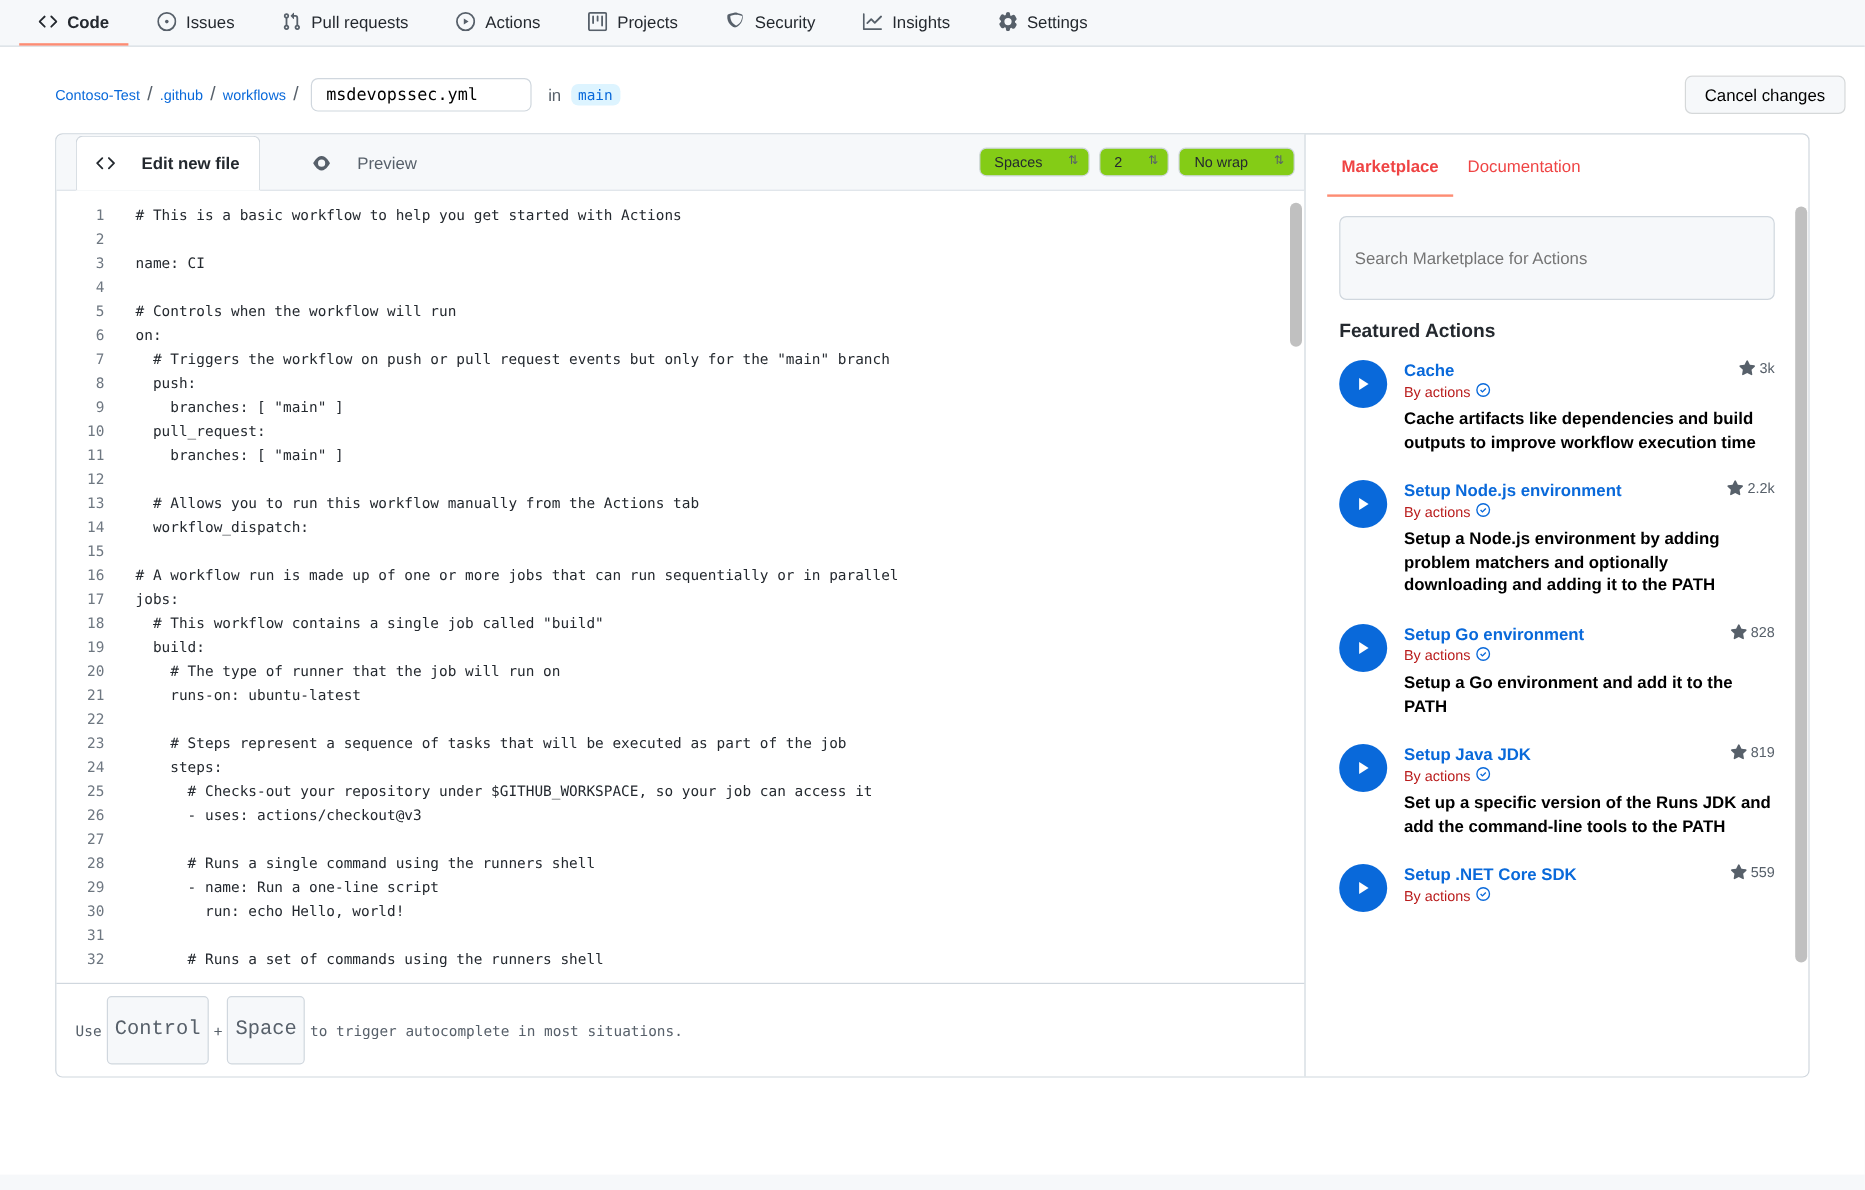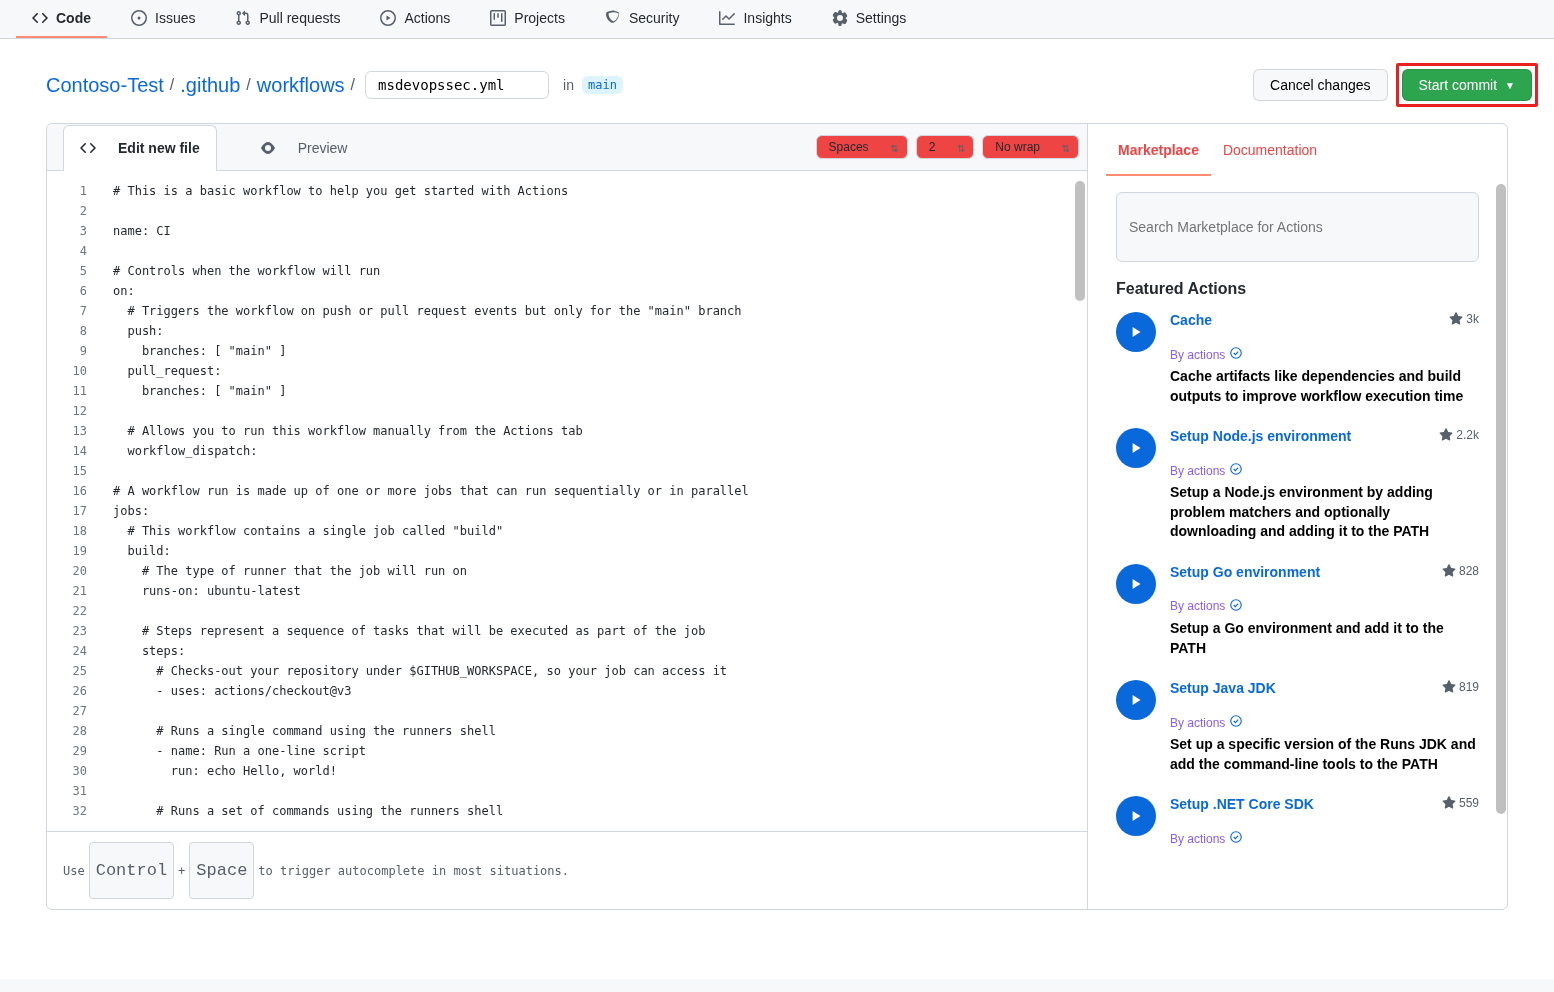--- a/index.html
+++ b/index.html
@@ -34,21 +34,21 @@
     .tab-item .icon { width: 16px; height: 16px; display: inline-block; color: #57606a;}
     .tab-item.active .icon { color: #24292f;}
     .main-container { background: white; padding: 16px 16px 0px 16px; min-height: 940px;}
     .breadcrumb-row {
       display: flex;
       align-items: center;
       gap: 4px;
       margin: 8px auto 16px 30px;
       position: relative;
     }
-    .breadcrumb-row a { color: #0969da; text-decoration: none; font-size: 20px;}
+    .breadcrumb-row a { color: #0969da; text-decoration: none; font-size: 12px;}
     .breadcrumb-row .sep { color: #57606a; font-size: 16px; padding: 0 2px;}
     .filename-input {
       font-family: ui-monospace, SFMono-Regular, "SF Mono", Menlo, Consolas, monospace;
       padding: 5px 12px;
       border: 1px solid #d0d7de;
       border-radius: 6px;
       font-size: 14px;
       width: 184px;
       margin: 0 4px;
     }
@@ -122,25 +122,25 @@
       border-top-right-radius: 6px;
       color: #24292f;
       font-weight: 600;
     }
     .editor-tab .icon { width: 16px; height: 16px; }
     .editor-toolbar { margin-left: auto; display: flex; gap: 8px;}
     .select-control {
       padding: 4px 38px 4px 12px;
       border: 1px solid #d0d7de;
       border-radius: 6px;
-      background: #ef4444;
+      background: #84cc16;
       font-size: 12px;
       position: relative;
       display: flex;
-      align-items: flex-end;
+      align-items: flex-start;
       justify-content: space-between;
       min-width: 50px;
       cursor: pointer;
     }
     .select-control::after { content: "⇅"; position: absolute; right: 8px; color: #57606a; font-size: 10px;}
     .code-area {
       display: flex;
       font-family: ui-monospace, SFMono-Regular, "SF Mono", Menlo, Consolas, monospace;
       font-size: 12px;
       line-height: 20px;
@@ -211,21 +211,21 @@
       width: 40px; height: 40px; border-radius: 50%;
       background: #0969da;
       display: flex; align-items: center; justify-content: center;
       color: white;
       flex-shrink: 0;
     }
     .action-body { flex: 1;}
     .action-title-row { display: flex; justify-content: space-between; align-items: flex-start;}
     .action-title { font-weight: 600; font-size: 14px; color: #0969da;}
     .action-stars { color: #57606a; font-size: 12px; display: flex; align-items: center; gap: 3px;}
-    .action-by { font-size: 12px; color: #8b5cf6; margin-top: 18px; display: flex; align-items: center; gap: 4px;}
+    .action-by { font-size: 12px; color: #b91c1c; margin-top: 2px; display: flex; align-items: center; gap: 4px;}
     .verified-badge { color: #0969da; }
     .action-desc { font-size: 14px; color: #000000; margin-top: 4px; line-height: 1.4; font-weight: bold;}
     .scrollbar-fake { position:absolute; right:2px; top: 10px; width: 10px; height: 120px; background: #c0c0c0; border-radius: 5px;}
     .sidebar-scrollbar { position: absolute; right: 1px; top: 60px; width: 10px; height: 630px; background: #c0c0c0; border-radius: 5px;}
   </style>
 </head>
 <body>
 
 <div class="tabs-nav">
   <div class="tab-item active">
@@ -287,26 +287,20 @@
     <a href="#">.github</a>
     <span class="sep">/</span>
     <a href="#">workflows</a>
     <span class="sep">/</span>
     <input class="filename-input" value="msdevopssec.yml" style="">
     <span class="in-label">in</span>
     <span class="branch-badge">main</span>
 
     <div class="commit-actions">
       <button class="btn">Cancel changes</button>
-      <div class="highlight-box">
-        <button class="btn btn-primary">
-          <span>Start commit</span>
-          <span class="caret">▼</span>
-        </button>
-      </div>
     </div>
   </div>
 
   <div class="editor-layout">
     <div class="editor-main">
       <div class="editor-tabs">
         <div class="editor-tab active">
           <span class="icon"><svg viewBox="0 0 16 16" width="16" height="16" fill="currentColor">
                 <path d="M4.72 3.22a.75.75 0 0 1 1.06 1.06L2.06 8l3.72 3.72a.75.75 0 1 1-1.06 1.06L.47 8.53a.75.75 0 0 1 0-1.06l4.25-4.25zm6.56 0a.75.75 0 1 0-1.06 1.06L13.94 8l-3.72 3.72a.75.75 0 1 0 1.06 1.06l4.25-4.25a.75.75 0 0 0 0-1.06l-4.25-4.25z"></path>
               </svg></span>

